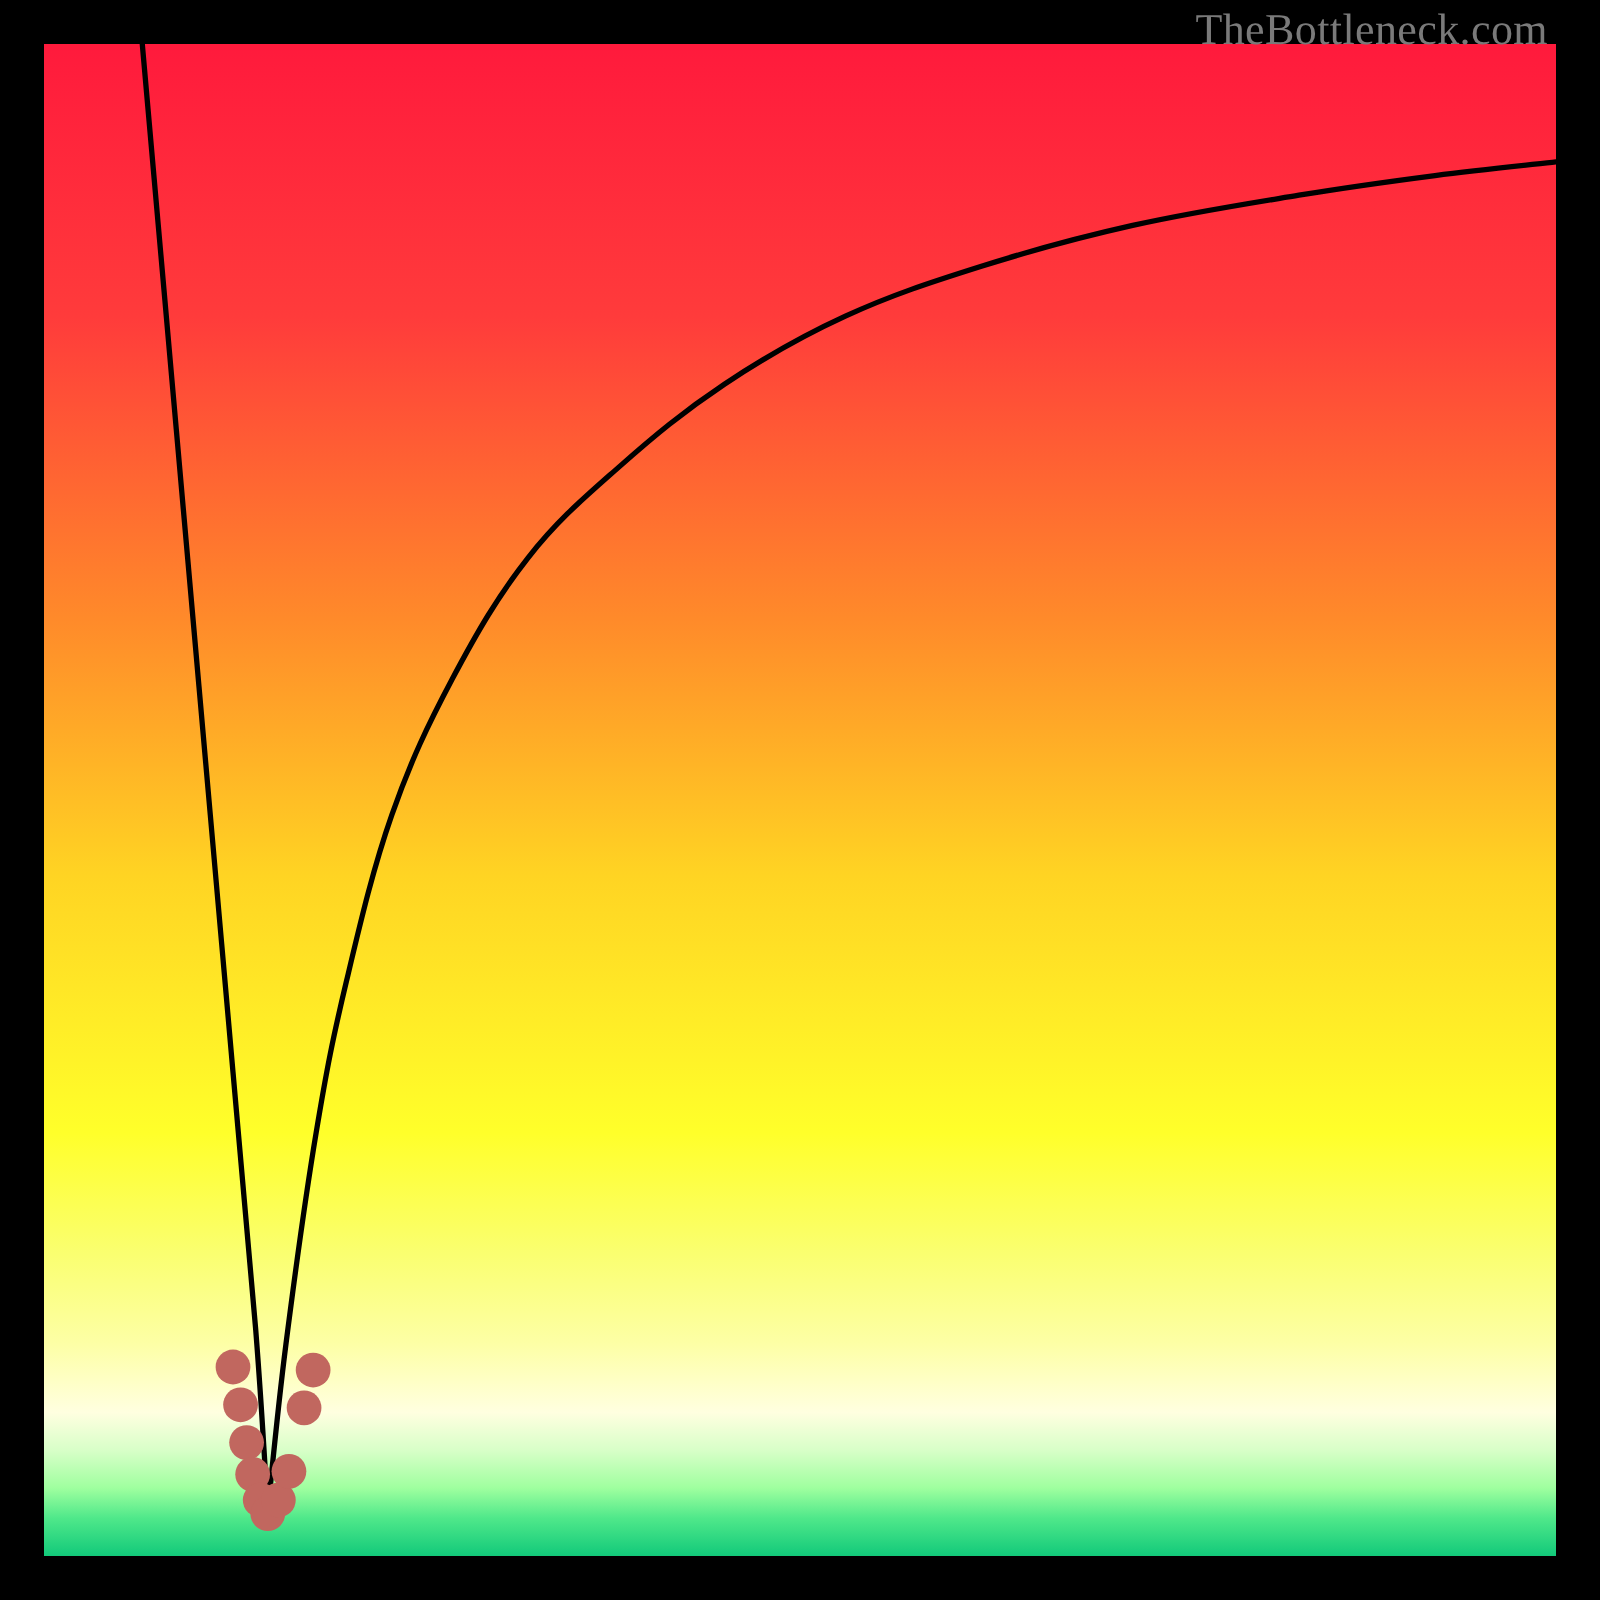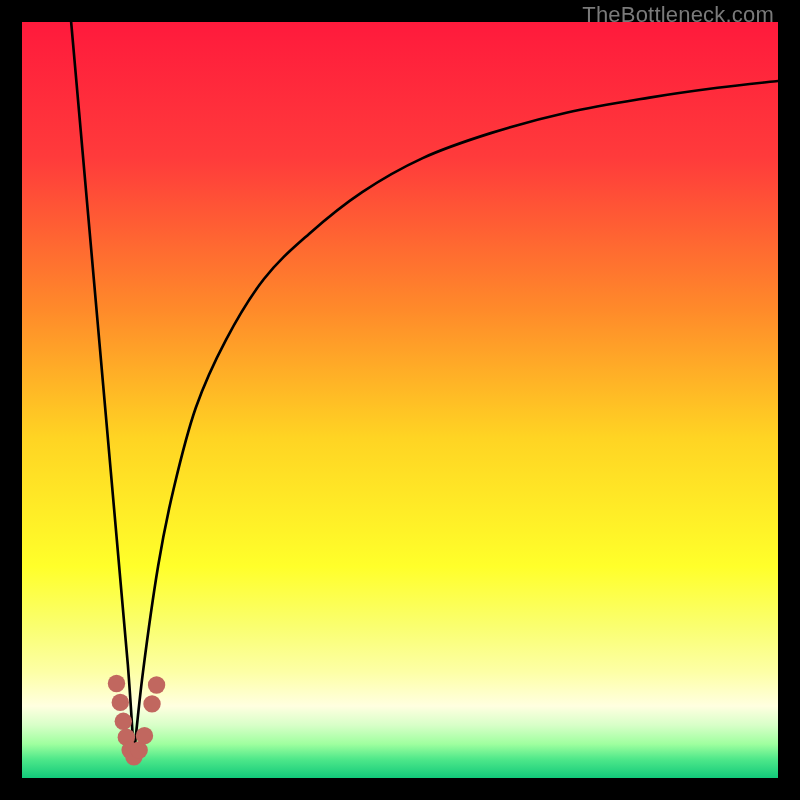--- a/index.html
+++ b/index.html
@@ -9,20 +9,21 @@
     height: 800px;
     overflow: hidden;
     background: #000;
     font-family: Arial, Helvetica, sans-serif;
   }
   .frame {
     position: absolute;
     left: 0; top: 0;
     width: 800px; height: 800px;
     background: #000;
+    font-family: Liberation Serif, serif;
   }
   .plot {
     position: absolute;
     left: 22px;
     top: 22px;
     width: 756px;
     height: 756px;
   }
   .watermark {
     position: absolute;

